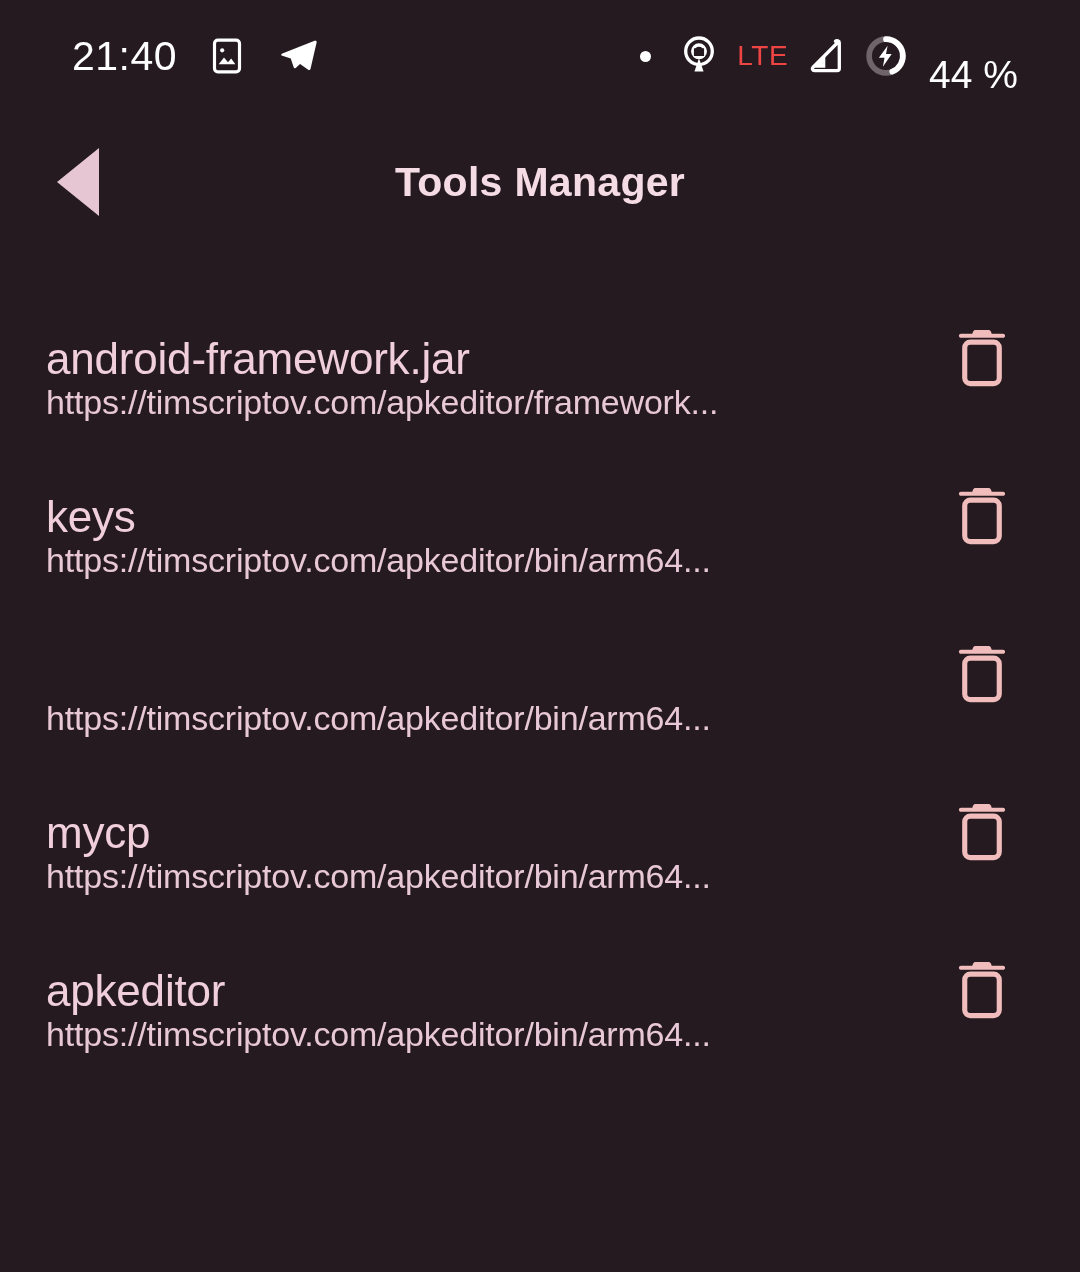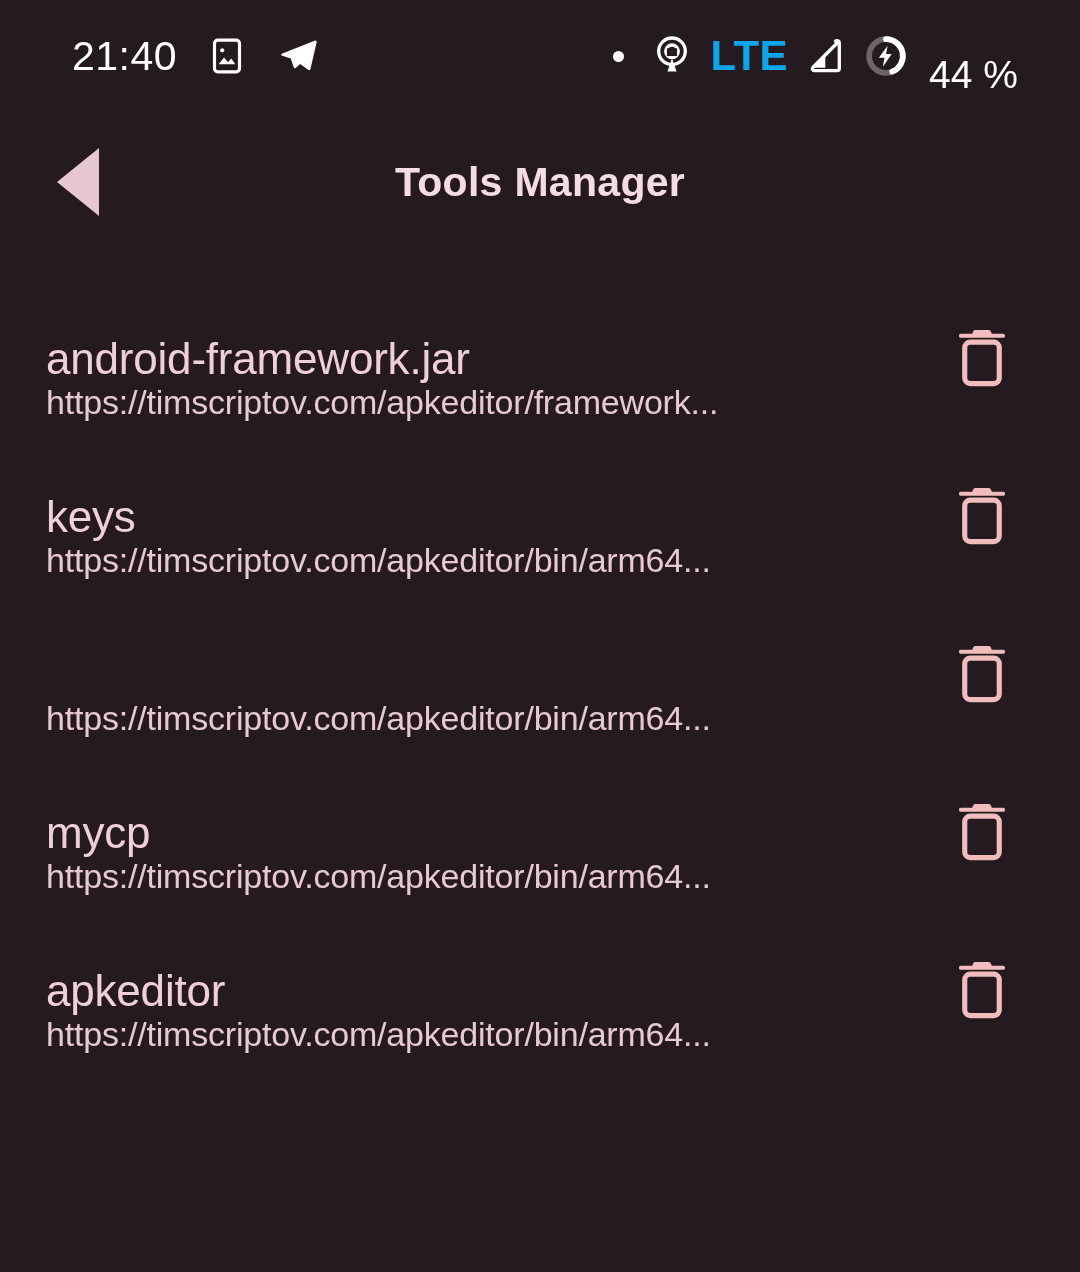--- a/index.html
+++ b/index.html
@@ -58,23 +58,23 @@
 
   .dot-icon {
     width: 11px;
     height: 11px;
     border-radius: 50%;
     background: #ffffff;
     margin-right: 10px;
   }
 
   .lte-text {
-    font-size: 42px;
-    font-weight: 700;
-    color: #0ea5e9;
+    font-size: 28px;
+    font-weight: 400;
+    color: #ef4444;
     line-height: 1;
     letter-spacing: 0.5px;
   }
 
   .battery-pct {
     font-size: 39px;
     font-weight: 500;
     color: #ffffff;
     line-height: 1;
     margin-left: 4px;

